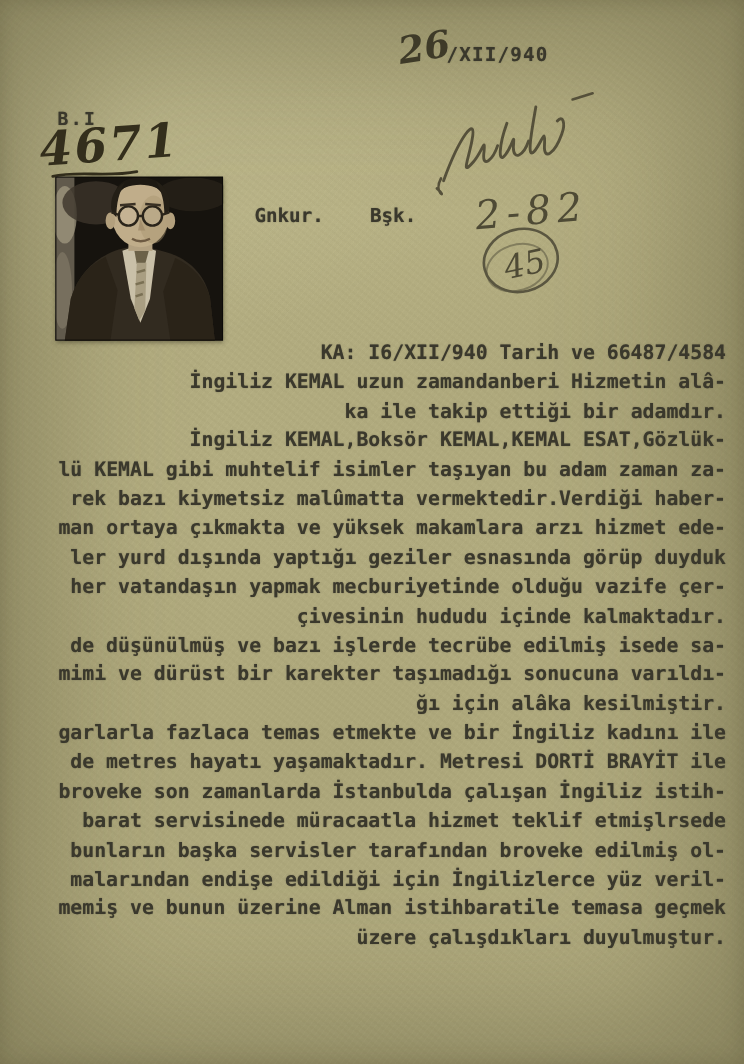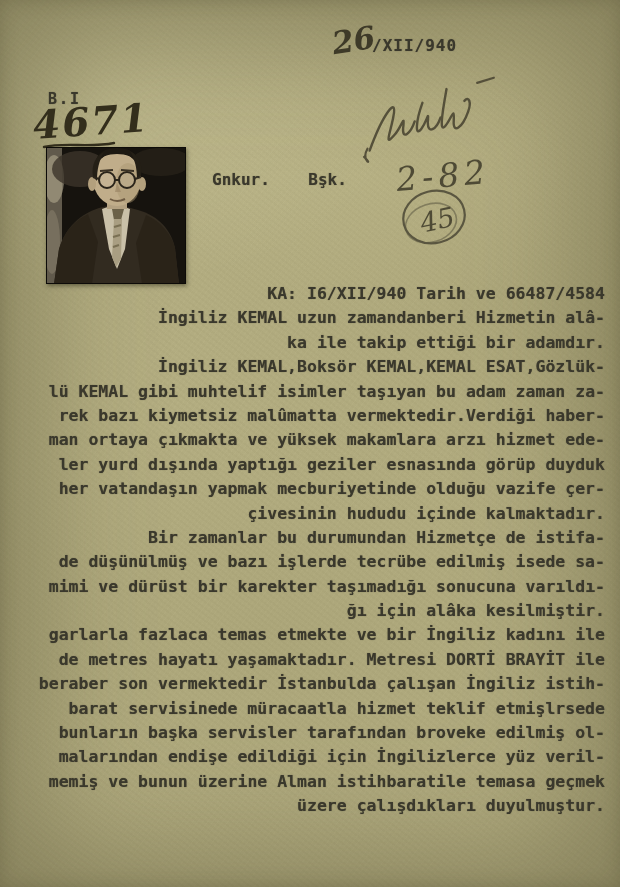--- a/index.html
+++ b/index.html
@@ -119,27 +119,26 @@
     <div class="line">        KA: I6/XII/940 Tarih ve 66487/4584</div>
     <div class="line">        İngiliz KEMAL uzun zamandanberi Hizmetin alâ-</div>
     <div class="line">ka ile takip ettiği bir adamdır.</div>
     <div class="line">        İngiliz KEMAL,Boksör KEMAL,KEMAL ESAT,Gözlük-</div>
     <div class="line">lü KEMAL gibi muhtelif isimler taşıyan bu adam zaman za-</div>
     <div class="line">rek bazı kiymetsiz malûmatta vermektedir.Verdiği haber-</div>
     <div class="line">man ortaya çıkmakta ve yüksek makamlara arzı hizmet ede-</div>
     <div class="line">ler yurd dışında yaptığı geziler esnasında görüp duyduk</div>
     <div class="line">her vatandaşın yapmak mecburiyetinde olduğu vazife çer-</div>
     <div class="line">çivesinin hududu içinde kalmaktadır.</div>
-    <div class="line">        Bir zamanlar bu durumundan Hizmetçe de istifa-</div>
     <div class="line">de düşünülmüş ve bazı işlerde tecrübe edilmiş isede sa-</div>
     <div class="line">mimi ve dürüst bir karekter taşımadığı sonucuna varıldı-</div>
     <div class="line">ğı için alâka kesilmiştir.</div>
     <div class="line">garlarla fazlaca temas etmekte ve bir İngiliz kadını ile</div>
     <div class="line">de metres hayatı yaşamaktadır. Metresi DORTİ BRAYİT ile</div>
-    <div class="line">beraber son vermektedir İstanbulda çalışan İngiliz istih-</div>
+    <div class="line">broveke son zamanlarda İstanbulda çalışan İngiliz istih-</div>
     <div class="line">barat servisinede müracaatla hizmet teklif etmişlrsede</div>
     <div class="line">bunların başka servisler tarafından broveke edilmiş ol-</div>
     <div class="line">malarından endişe edildiği için İngilizlerce yüz veril-</div>
     <div class="line">memiş ve bunun üzerine Alman istihbaratile temasa geçmek</div>
     <div class="line">üzere çalışdıkları duyulmuştur.</div>
   </div>
 
 </div>
 
 </body></html>

